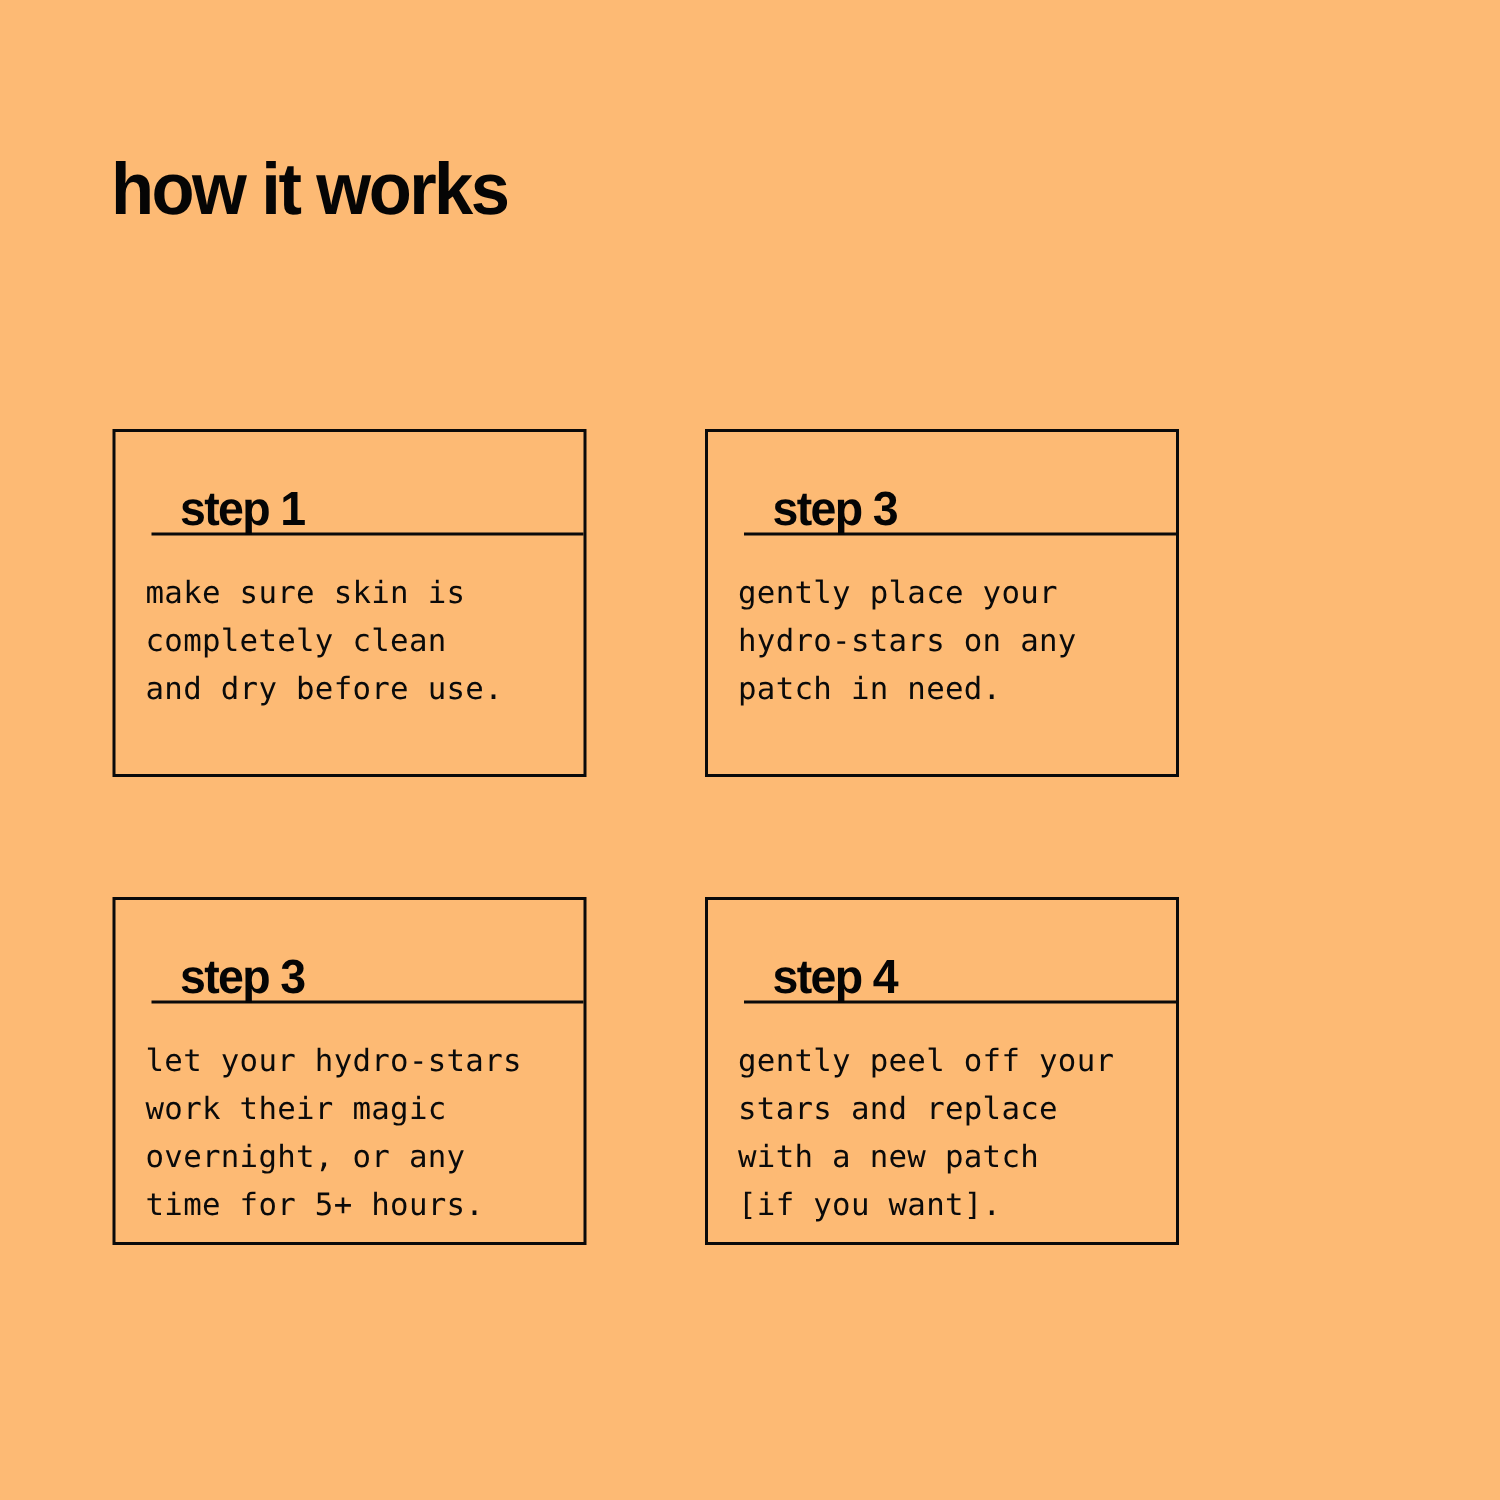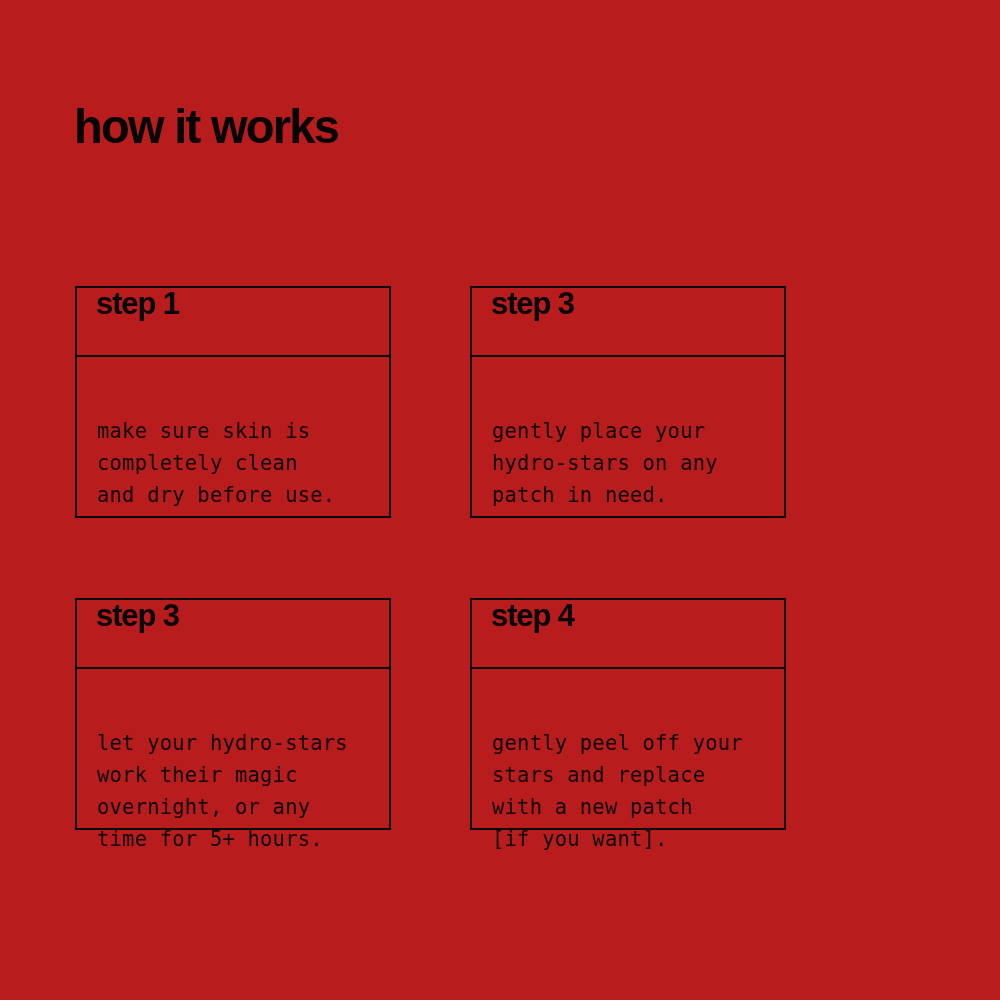--- a/index.html
+++ b/index.html
@@ -12,21 +12,21 @@
     background: #faf500;
     font-family: "Liberation Sans", sans-serif;
     overflow: hidden;
     -webkit-font-smoothing: antialiased;
   }
 
   #page {
     position: relative;
     width: 1000px;
     height: 1000px;
-    background: #b91c1c;
+    background: #fdba74;
   }
 
   
   .page-title {
     position: absolute;
     left: 74px;
     top: 97px;
     font-family: "Liberation Sans", sans-serif;
     font-size: 47px;
     font-weight: 700;
@@ -59,22 +59,23 @@
     display: flex;
     flex-direction: column;
   }
 
   .card-header {
     box-sizing: border-box;
     height: 69px;
     flex: 0 0 69px;
     border-bottom: 2.5px solid #0a0a0a;
     display: flex;
-    align-items: flex-start;
+    align-items: flex-end;
     padding-left: 19px;
+    margin-left: 24px;
   }
 
   .card-header-label {
     font-family: "Liberation Sans", sans-serif;
     font-size: 31px;
     font-weight: 700;
     letter-spacing: -1.1px;
     color: #050505;
     line-height: 1;
     white-space: nowrap;
@@ -89,21 +90,20 @@
   }
 
   .card-body-text {
     font-family: "DejaVu Sans Mono", "Liberation Mono", monospace;
     font-size: 20.5px;
     font-weight: 400;
     line-height: 32px;
     color: #0a0a0a;
     letter-spacing: 0.2px;
     white-space: pre-line;
-    margin-top: 36px;
   }
 </style>
 </head>
 <body>
 
 <div id="page">
 
   <div class="page-title">how it works</div>
 
   <div class="grid">

